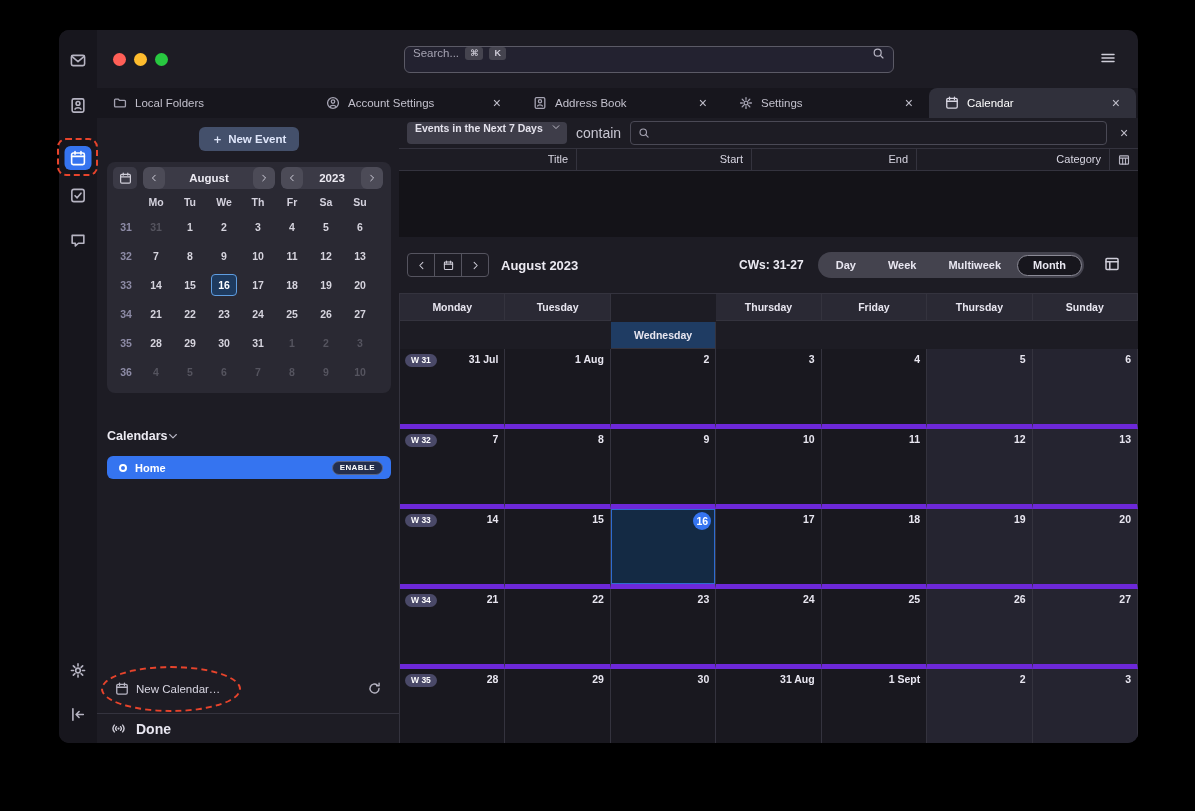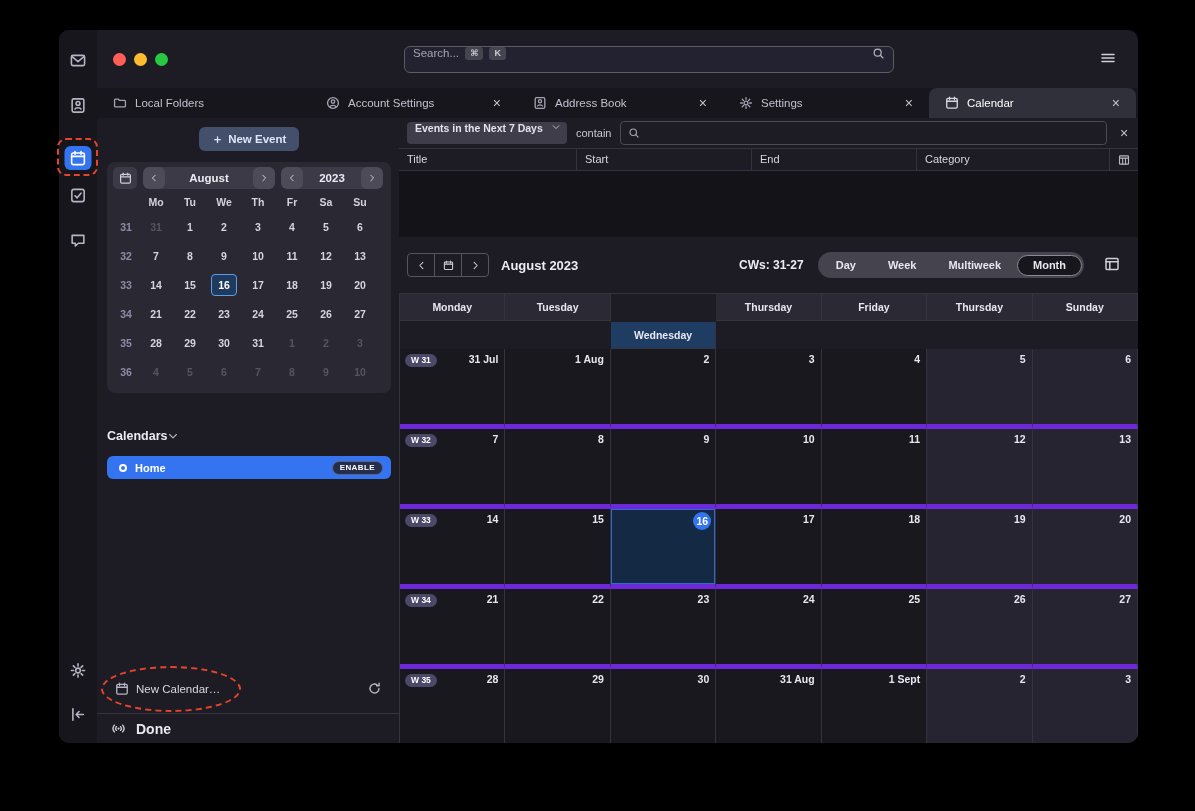--- a/index.html
+++ b/index.html
@@ -110,32 +110,32 @@
     border:2px dashed #e8442c; border-radius:50%; pointer-events:none; z-index:5; }
 
   
   .main-area { flex:1; display:flex; flex-direction:column; min-width:0; }
 
   .filter-bar { flex:0 0 30px; display:flex; align-items:center; padding:0 6px 0 8px; gap:9px; }
   .filter-dropdown { width:160px; height:22px; background:#3e3d49; border-radius:4px;
     display:flex; align-items:flex-start; padding:0 6px 0 8px; cursor:pointer; }
   .filter-dropdown .lbl { font-size:10.5px; font-weight:bold; color:#e4e2ec; flex:1; }
   .filter-dropdown svg { width:10px; height:10px; color:#c2c0cc; }
-  .contain-lbl { font-size:11px; color:#c8c6d2; }
+  .contain-lbl { font-size:14px; color:#c8c6d2; }
   .filter-search { flex:1; height:24px; background:#1d1c24; border:1px solid #4a4955;
     border-radius:4px; display:flex; align-items:center; padding:0 7px; gap:6px; }
   .filter-search svg { width:12px; height:12px; color:#a5a3b2; }
   .filter-search input { flex:1; background:transparent; border:none; outline:none;
     color:#eceaf2; font-size:11px; font-family:inherit; }
   .filter-clear { width:16px; height:16px; display:flex; align-items:center; justify-content:center;
     color:#c2c0cc; font-size:14px; cursor:pointer; }
 
   .events-header { flex:0 0 23px; display:flex; border-top:1px solid #34333e;
     border-bottom:1px solid #34333e; background:#1d1c24; }
-  .eh-cell { font-size:11px; color:#d8d6e2; padding:4px 8px; border-right:1px solid #34333e; }
+  .eh-cell { font-size:11px; color:#d8d6e2; padding:4px 8px; border-right:1px solid #34333e;text-align:right; }
   .eh-title { flex:0 0 178px; } .eh-start { flex:0 0 175px; } .eh-end { flex:0 0 165px; }
   .eh-cat { flex:1; }
   .eh-picker { flex:0 0 23px; display:flex; align-items:center; justify-content:center;
     color:#b6b4c2; border-right:none; cursor:pointer; }
   .eh-picker svg { width:12px; height:12px; }
   .events-body { flex:0 0 66px; background:#141318; }
 
   .cal-toolbar { flex:0 0 56px; display:flex; align-items:center; padding:0 16px 0 8px; }
   .nav-group { display:flex; }
   .nav-btn { width:28px; height:24px; border:1px solid #55545f; margin-left:-1px;

